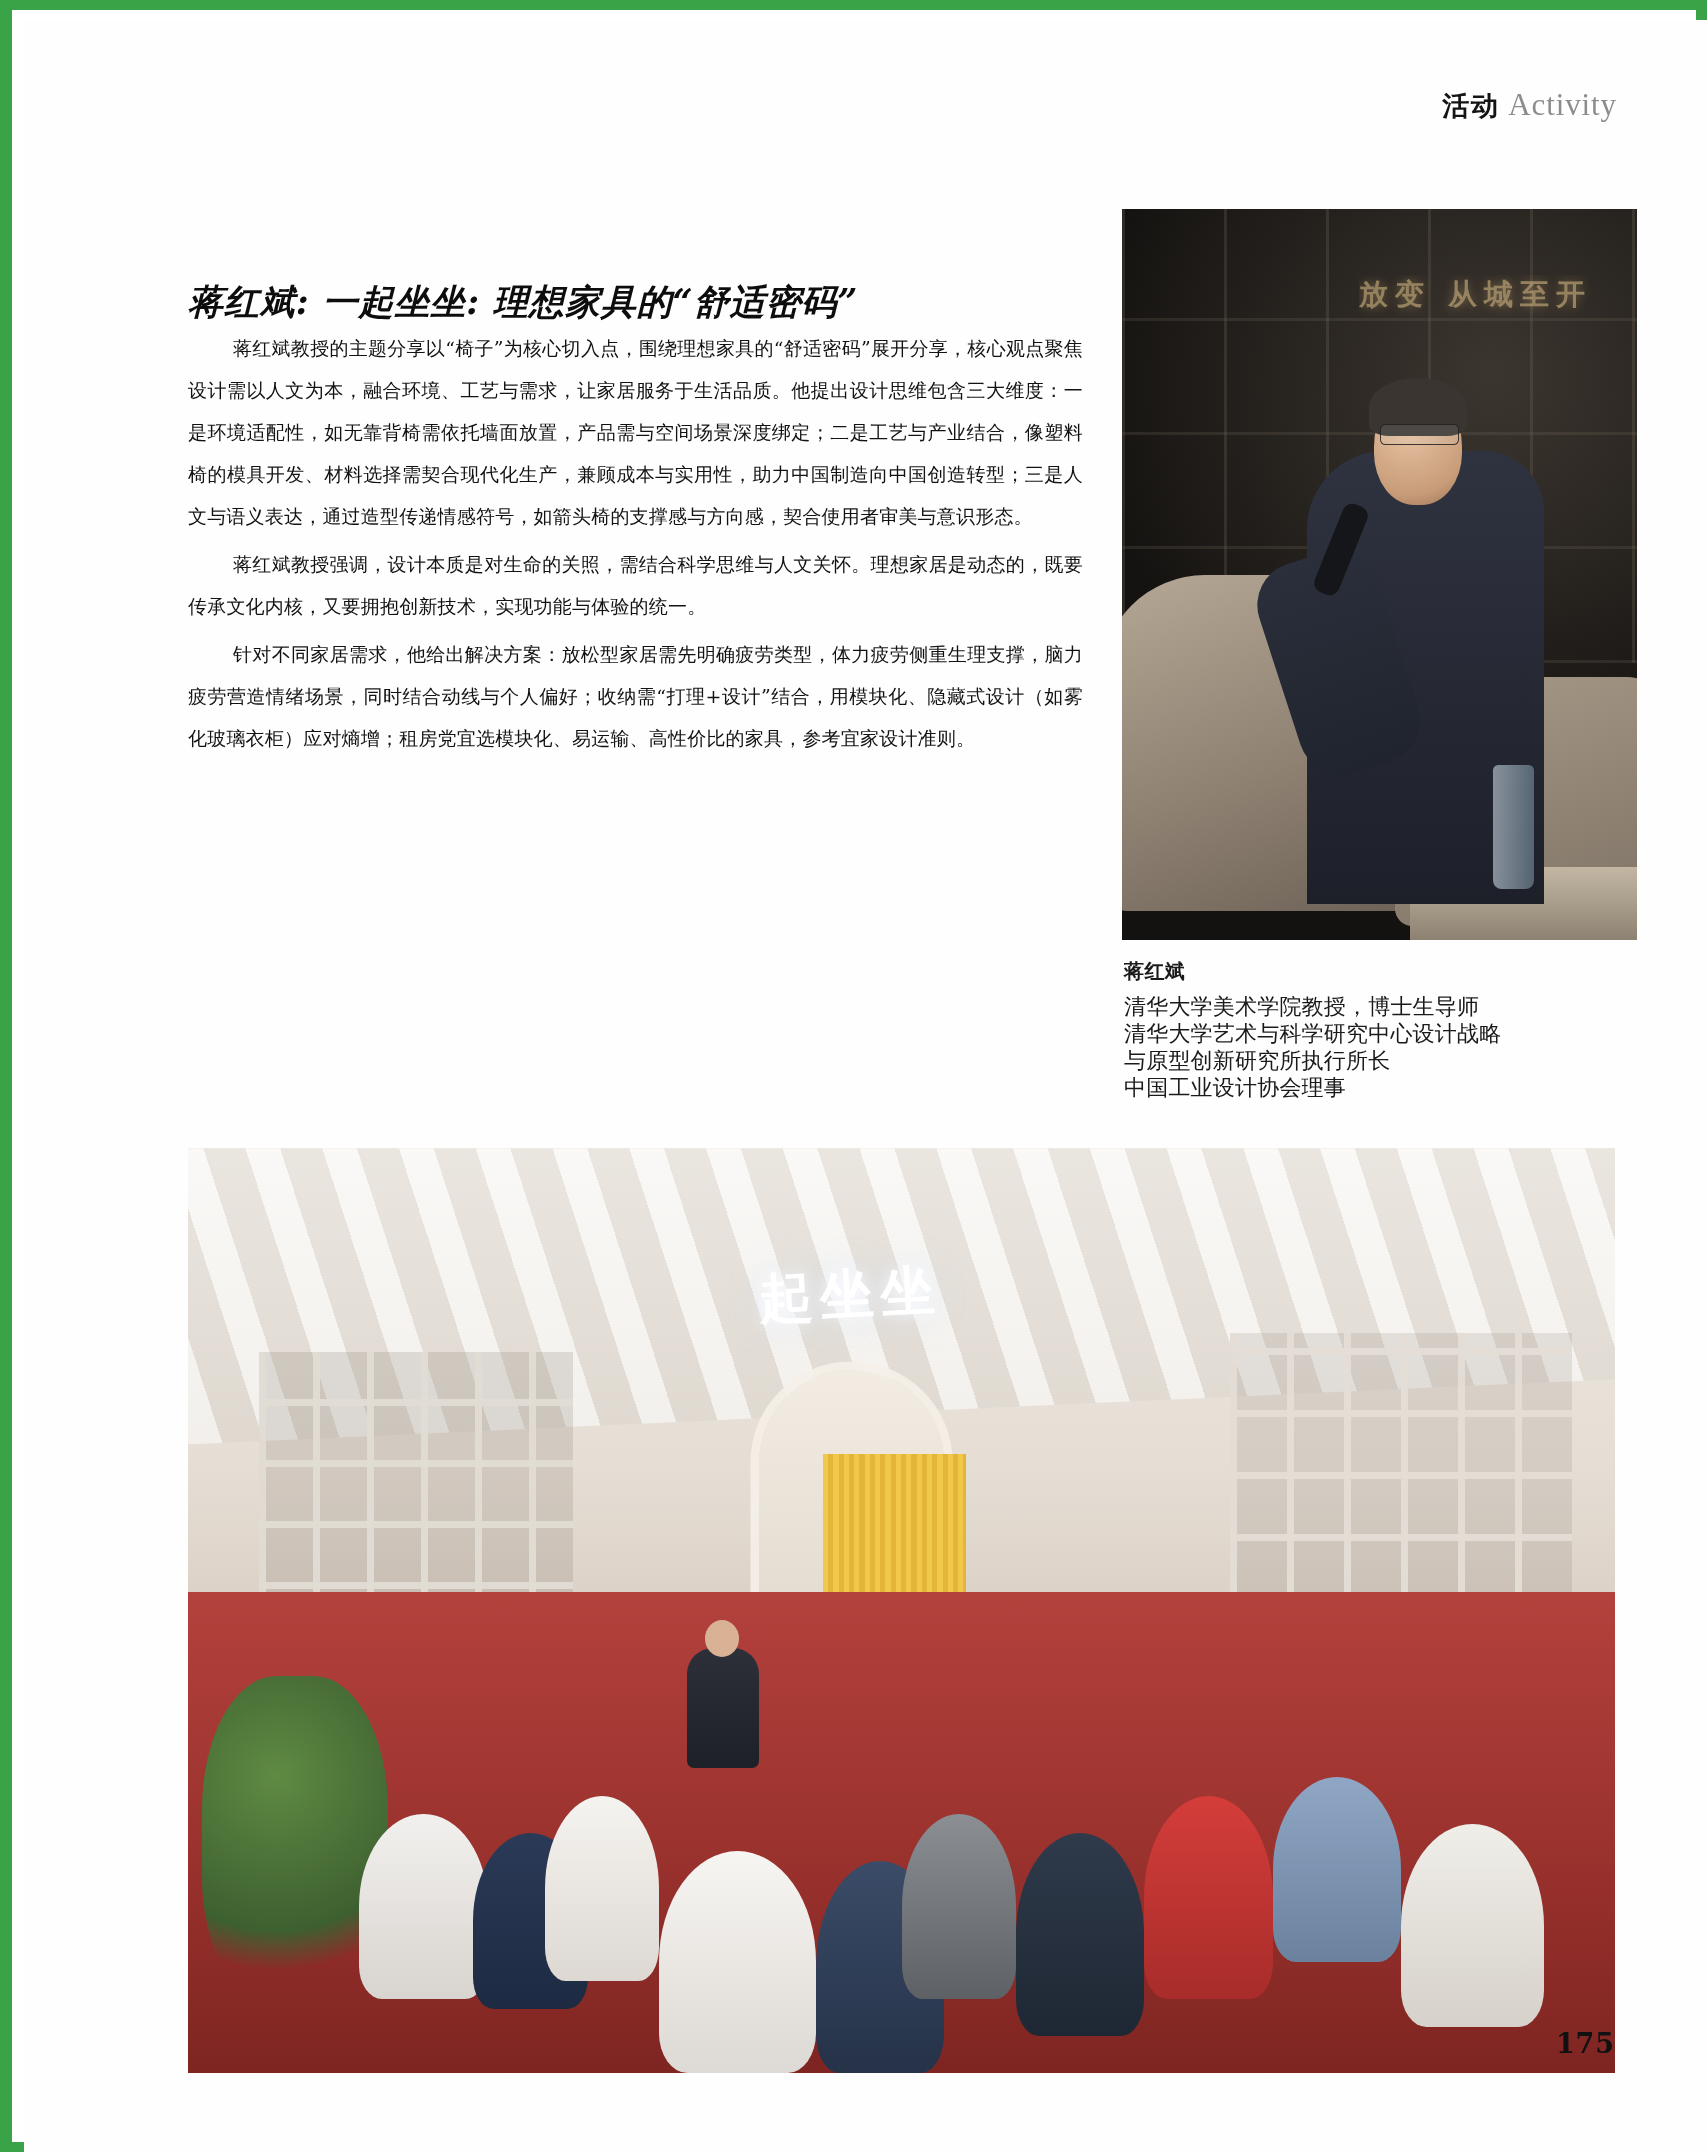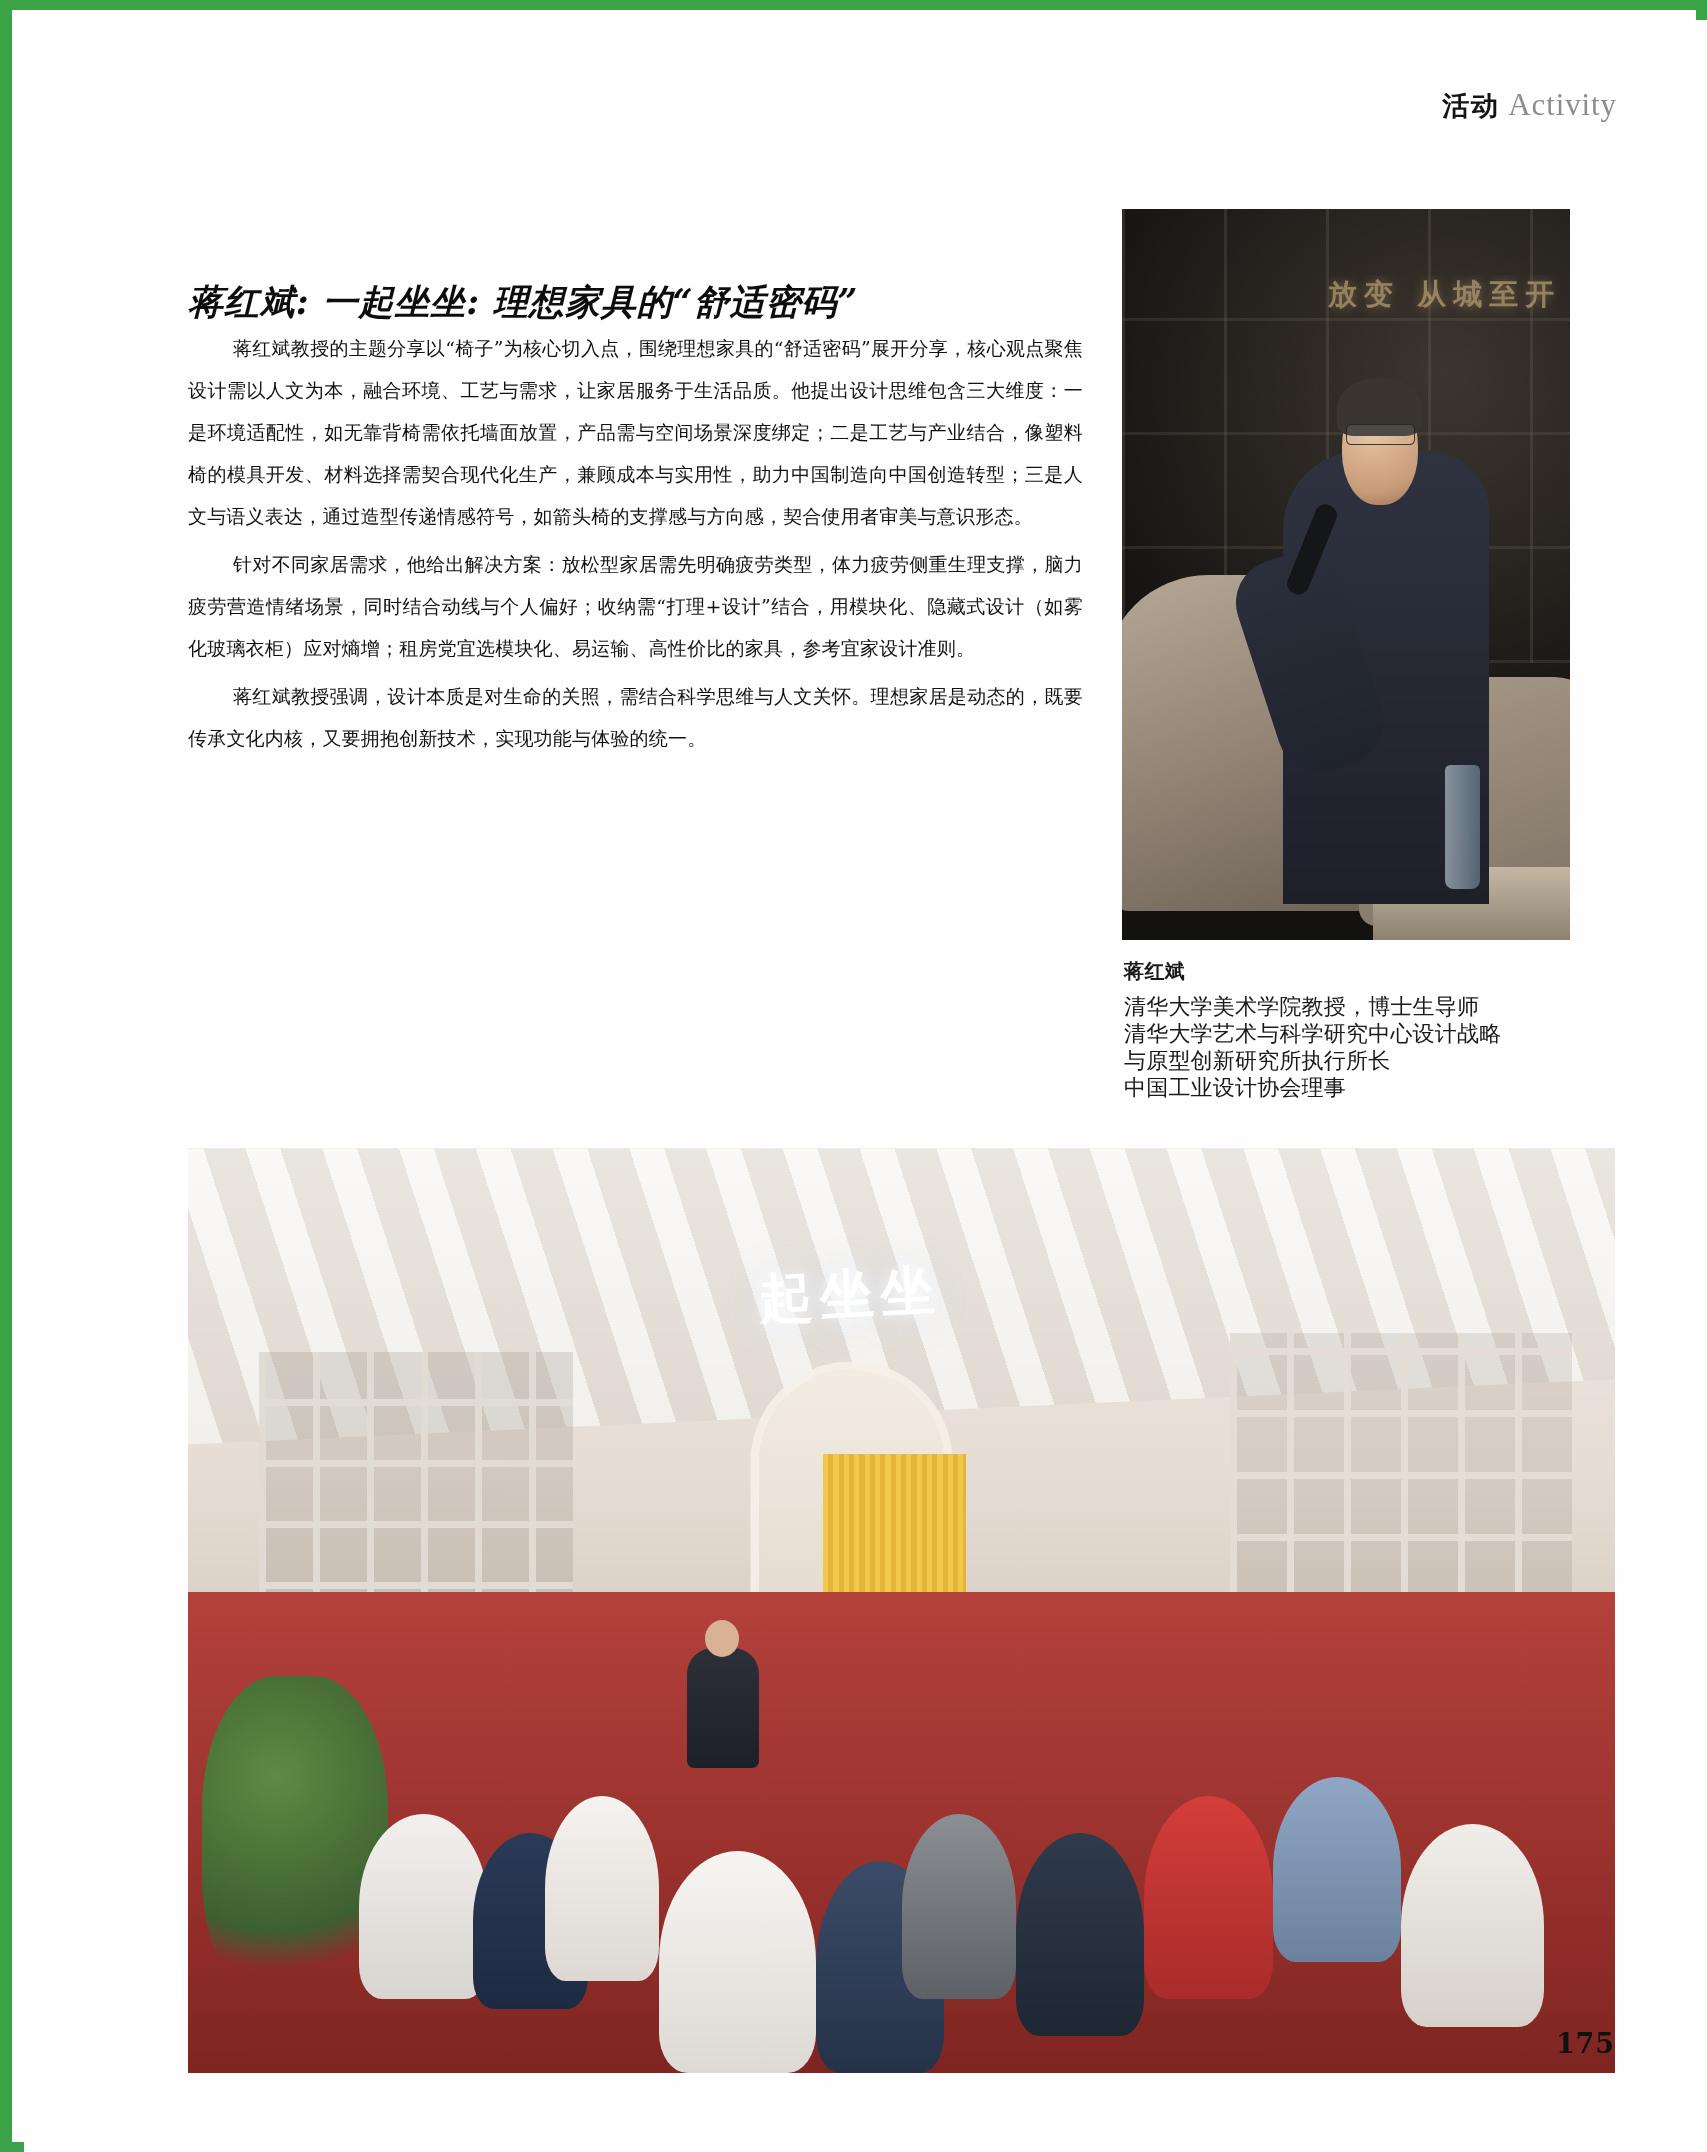--- a/index.html
+++ b/index.html
@@ -88,21 +88,21 @@
     text-align: justify;
     text-indent: 45px;
     letter-spacing: 0.2px;
   }
 
   
   .portrait {
     position: absolute;
     left: 1098px;
     top: 189px;
-    width: 448px;
+    width: 515px;
     height: 731px;
     overflow: hidden;
     background: #4d7c0f;
   }
   .portrait .scene {
     position: absolute;
     inset: 0;
     background:
       radial-gradient(circle at 72% 22%, rgba(90,80,70,0.55) 0%, rgba(20,18,16,0.9) 60%),
       linear-gradient(180deg, #121110 0%, #1e1b18 45%, #141311 100%);
@@ -353,22 +353,22 @@
 
     <div class="header">
       <span class="cn">活动</span>
       <span class="en">Activity</span>
     </div>
 
     <h1 class="article-title">蒋红斌: 一起坐坐: 理想家具的“舒适密码”</h1>
 
     <div class="body-col">
       <p>蒋红斌教授的主题分享以“椅子”为核心切入点，围绕理想家具的“舒适密码”展开分享，核心观点聚焦设计需以人文为本，融合环境、工艺与需求，让家居服务于生活品质。他提出设计思维包含三大维度：一是环境适配性，如无靠背椅需依托墙面放置，产品需与空间场景深度绑定；二是工艺与产业结合，像塑料椅的模具开发、材料选择需契合现代化生产，兼顾成本与实用性，助力中国制造向中国创造转型；三是人文与语义表达，通过造型传递情感符号，如箭头椅的支撑感与方向感，契合使用者审美与意识形态。</p>
+      <p>蒋红斌教授强调，设计本质是对生命的关照，需结合科学思维与人文关怀。理想家居是动态的，既要传承文化内核，又要拥抱创新技术，实现功能与体验的统一。</p>
       <p>针对不同家居需求，他给出解决方案：放松型家居需先明确疲劳类型，体力疲劳侧重生理支撑，脑力疲劳营造情绪场景，同时结合动线与个人偏好；收纳需“打理+设计”结合，用模块化、隐藏式设计（如雾化玻璃衣柜）应对熵增；租房党宜选模块化、易运输、高性价比的家具，参考宜家设计准则。</p>
-      <p>蒋红斌教授强调，设计本质是对生命的关照，需结合科学思维与人文关怀。理想家居是动态的，既要传承文化内核，又要拥抱创新技术，实现功能与体验的统一。</p>
     </div>
 
     <div class="portrait">
       <div class="scene"></div>
       <div class="shelfgrid"></div>
       <div class="bannertext">放变 从城至开</div>
       <div class="sofa"></div>
       <div class="sofa2"></div>
       <div class="table"></div>
       <div class="person-body"></div>

